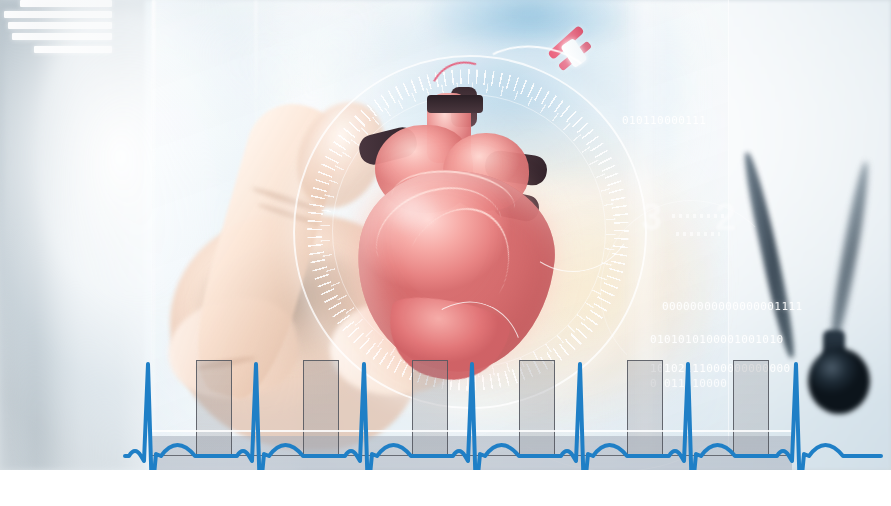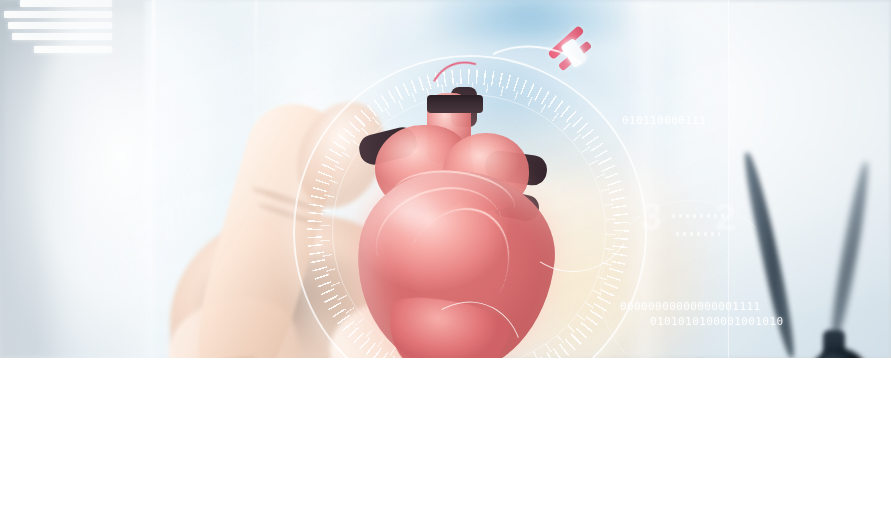--- a/index.html
+++ b/index.html
@@ -1,20 +1,20 @@
 <!DOCTYPE html>
 <html><head>
 <meta charset="utf-8">
 <style>
   html,body{margin:0;padding:0;background:#fff;}
   body{font-family:"Liberation Sans",sans-serif;}
 
   #scene{
     position:relative;
-    width:891px;height:358px;
+    width:891px;height:470px;
     overflow:hidden;
     background:#cfd8dd;
   }
 
   
   .bg-layer{position:absolute;inset:0;}
 
   
   .bg-left{
     left:0;top:0;width:152px;height:100%;
@@ -451,22 +451,22 @@
     <div class="hbar" style="left:12px;top:33px;width:100px;"></div>
     <div class="hbar" style="left:34px;top:46px;width:78px;"></div>
   </div>
 
   <div class="ghost-digit" style="left:641px;top:196px;">3</div>
   <div class="ghost-digit" style="left:715px;top:196px;">2</div>
 
   <div class="dotrow" style="left:672px;top:214px;width:52px;"></div>
   <div class="dotrow" style="left:676px;top:232px;width:44px;"></div>
 
-  <div class="binary" style="left:620px;top:300px;">00000000000000001111</div>
-  <div class="binary" style="left:650px;top:315px;">0101010100001001010</div>
+  <div class="binary" style="left:662px;top:300px;">00000000000000001111</div>
+  <div class="binary" style="left:650px;top:333px;">0101010100001001010</div>
   <div class="binary" style="left:650px;top:362px;">10102111000000000000</div>
   <div class="binary dim" style="left:650px;top:377px;">0 011010000</div>
 
   <div class="bg-layer basepanel"></div>
 
   <div class="chart">
     <div class="bar" style="left:196px;top:360px;width:34px;height:95px;"></div>
     <div class="bar" style="left:303px;top:360px;width:34px;height:95px;"></div>
     <div class="bar" style="left:412px;top:360px;width:34px;height:95px;"></div>
     <div class="bar" style="left:519px;top:360px;width:34px;height:95px;"></div>

